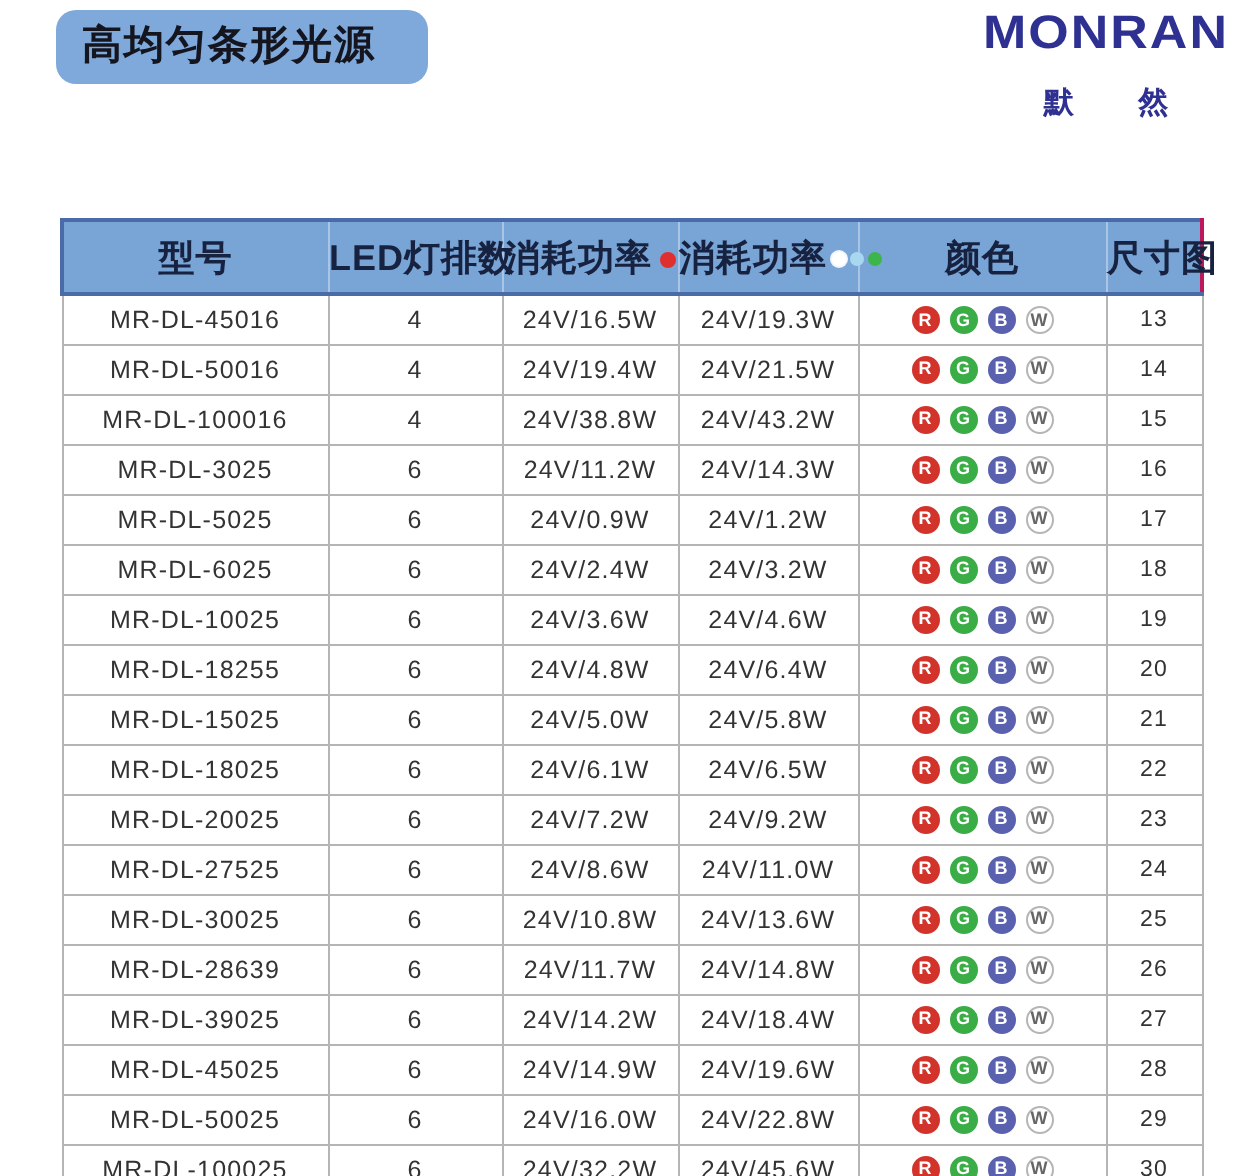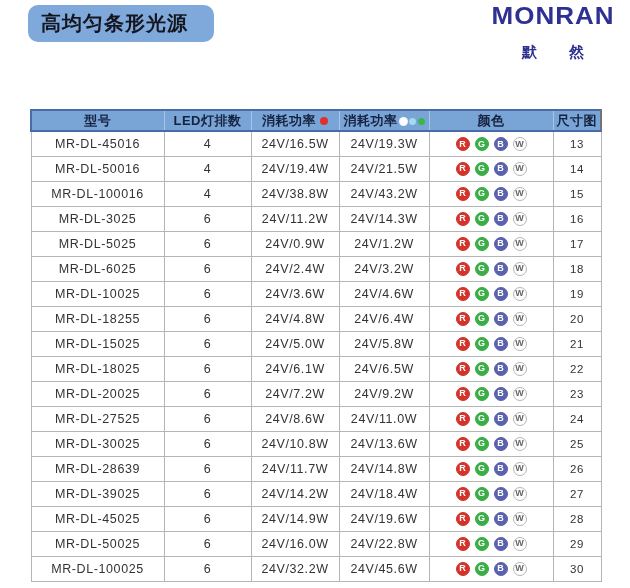--- a/index.html
+++ b/index.html
@@ -43,27 +43,27 @@
   }
 
   
   .spec-table {
     position: absolute; left: 30px; top: 109px; width: 570px;
     border-collapse: collapse; table-layout: fixed;
     font-size: 12.5px; color: #333;
   }
   .spec-table th {
     background: #79a4d6; color: #16223f; font-weight: 700;
-    height: 21px; font-size: 13px; letter-spacing: 0.5px;
+    height: 37px; font-size: 18px; letter-spacing: 0.5px;
     border-top: 2px solid #4a6aa8; border-bottom: 2px solid #4a6aa8;
     border-left: 1px solid #a9c4e4; border-right: 1px solid #a9c4e4;
     text-align: center; vertical-align: middle; white-space: nowrap;
   }
   .spec-table th:first-child { border-left: 2px solid #4a6aa8; }
-  .spec-table th:last-child  { border-right: 2px solid #737373; }
+  .spec-table th:last-child  { border-right: 2px solid #be185d; }
   .spec-table td {
     background: #ffffff; height: 25px;
     border: 1px solid #b5b5b5; text-align: center; vertical-align: middle;
     letter-spacing: 0.6px; white-space: nowrap;
   }
   .dot { display: inline-block; border-radius: 50%; vertical-align: middle; margin-left: 2px; }
   .dot-red    { width: 8px; height: 8px; margin-left: 4px; }
   .dot-small  { width: 7px; height: 7px; }
   .dot-ring   { box-shadow: 0 0 0 1px rgba(255,255,255,0.9); }
 

